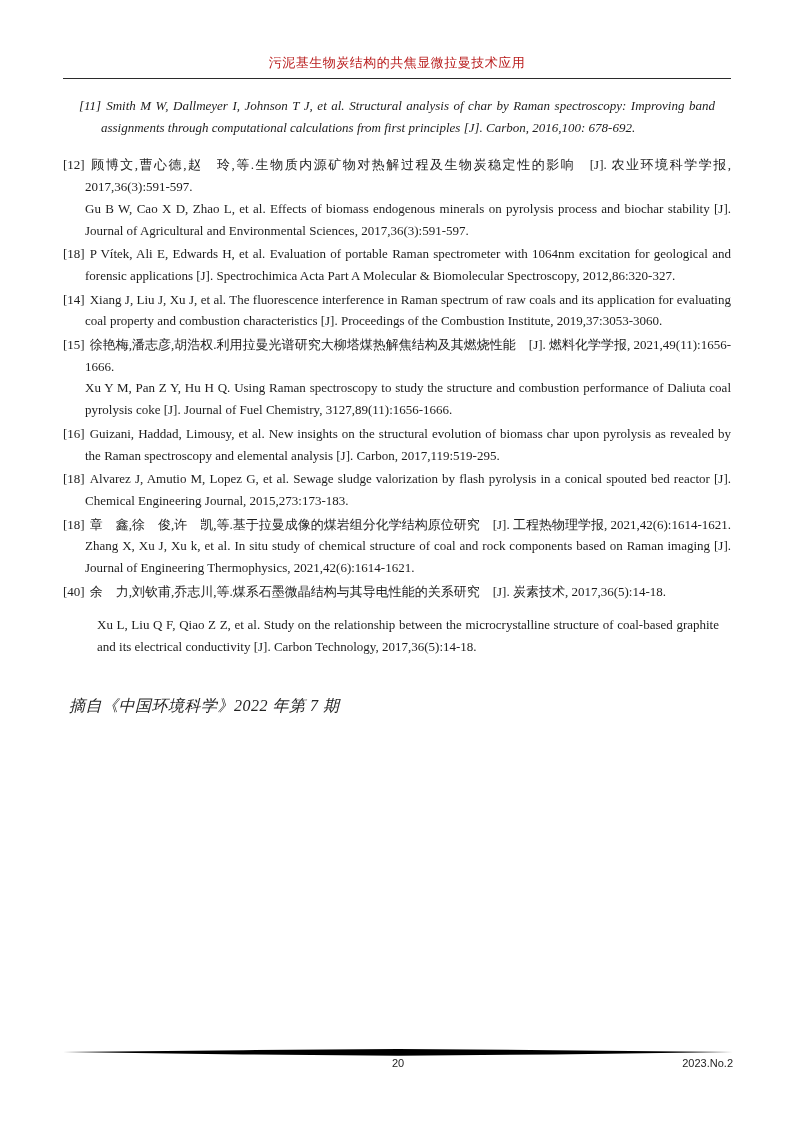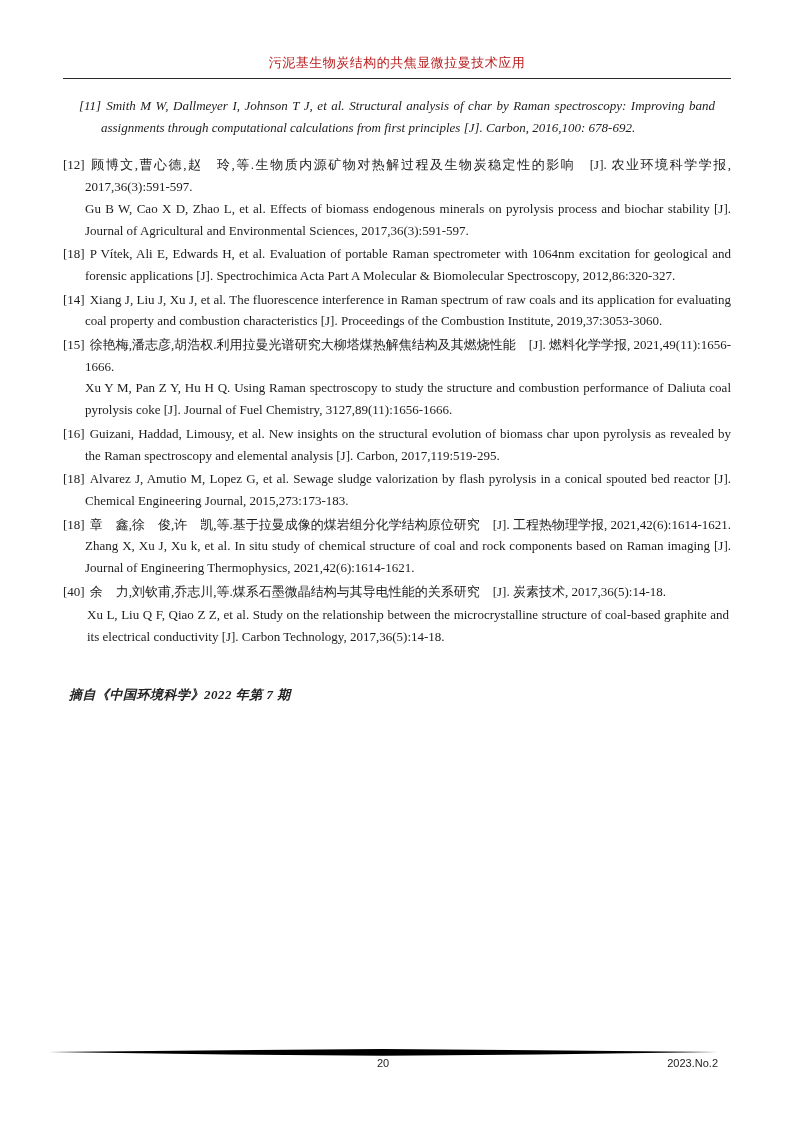--- a/index.html
+++ b/index.html
@@ -45,28 +45,27 @@
   .ref-id {
     margin-right: 5px;
   }
   .ref-translation {
     padding-left: 22px;
   }
   .source-note {
     margin-top: 38px;
     padding-left: 6px;
     font-style: italic;
-    font-size: 13px;
+    font-size: 16px;
     letter-spacing: 0.5px;
     color: #222;
-    font-weight: bold;
   }
   .footer {
     position: absolute;
-    left: 48px;
+    left: 63px;
     top: 1049px;
     width: 670px;
   }
   .footer-rule {
     display: block;
     width: 670px;
     height: 7px;
   }
   .footer-row {
     position: relative;
@@ -129,21 +128,21 @@
       <p class="ref-primary" style="margin: 0px;"><span class="ref-id">[18]</span><span>Alvarez J, Amutio M, Lopez G, et al. Sewage sludge valorization by flash pyrolysis in a conical spouted bed reactor [J]. Chemical Engineering Journal, 2015,273:173-183.</span></p>
     </div>
 
     <div class="ref-item">
       <p class="ref-primary" style="margin: 0px;"><span class="ref-id">[18]</span><span>章　鑫,徐　俊,许　凯,等.基于拉曼成像的煤岩组分化学结构原位研究　[J]. 工程热物理学报, 2021,42(6):1614-1621.</span></p>
       <p class="ref-translation" style="margin: 0px;">Zhang X, Xu J, Xu k, et al. In situ study of chemical structure of coal and rock components based on Raman imaging [J]. Journal of Engineering Thermophysics, 2021,42(6):1614-1621.</p>
     </div>
 
     <div class="ref-item">
       <p class="ref-primary" style="margin: 0px;"><span class="ref-id">[40]</span><span>余　力,刘钦甫,乔志川,等.煤系石墨微晶结构与其导电性能的关系研究　[J]. 炭素技术, 2017,36(5):14-18.</span></p>
-      <p class="ref-translation" style="margin: 2px;">Xu L, Liu Q F, Qiao Z Z, et al. Study on the relationship between the microcrystalline structure of coal-based graphite and its electrical conductivity [J]. Carbon Technology, 2017,36(5):14-18.</p>
+      <p class="ref-translation" style="margin: 12px;">Xu L, Liu Q F, Qiao Z Z, et al. Study on the relationship between the microcrystalline structure of coal-based graphite and its electrical conductivity [J]. Carbon Technology, 2017,36(5):14-18.</p>
     </div>
 
   </div>
 
   <div class="source-note">摘自《中国环境科学》2022 年第 7 期</div>
 
 </div>
 
 <div class="footer">
   <svg class="footer-rule" viewBox="0 0 670 7" preserveAspectRatio="none" aria-hidden="true">

